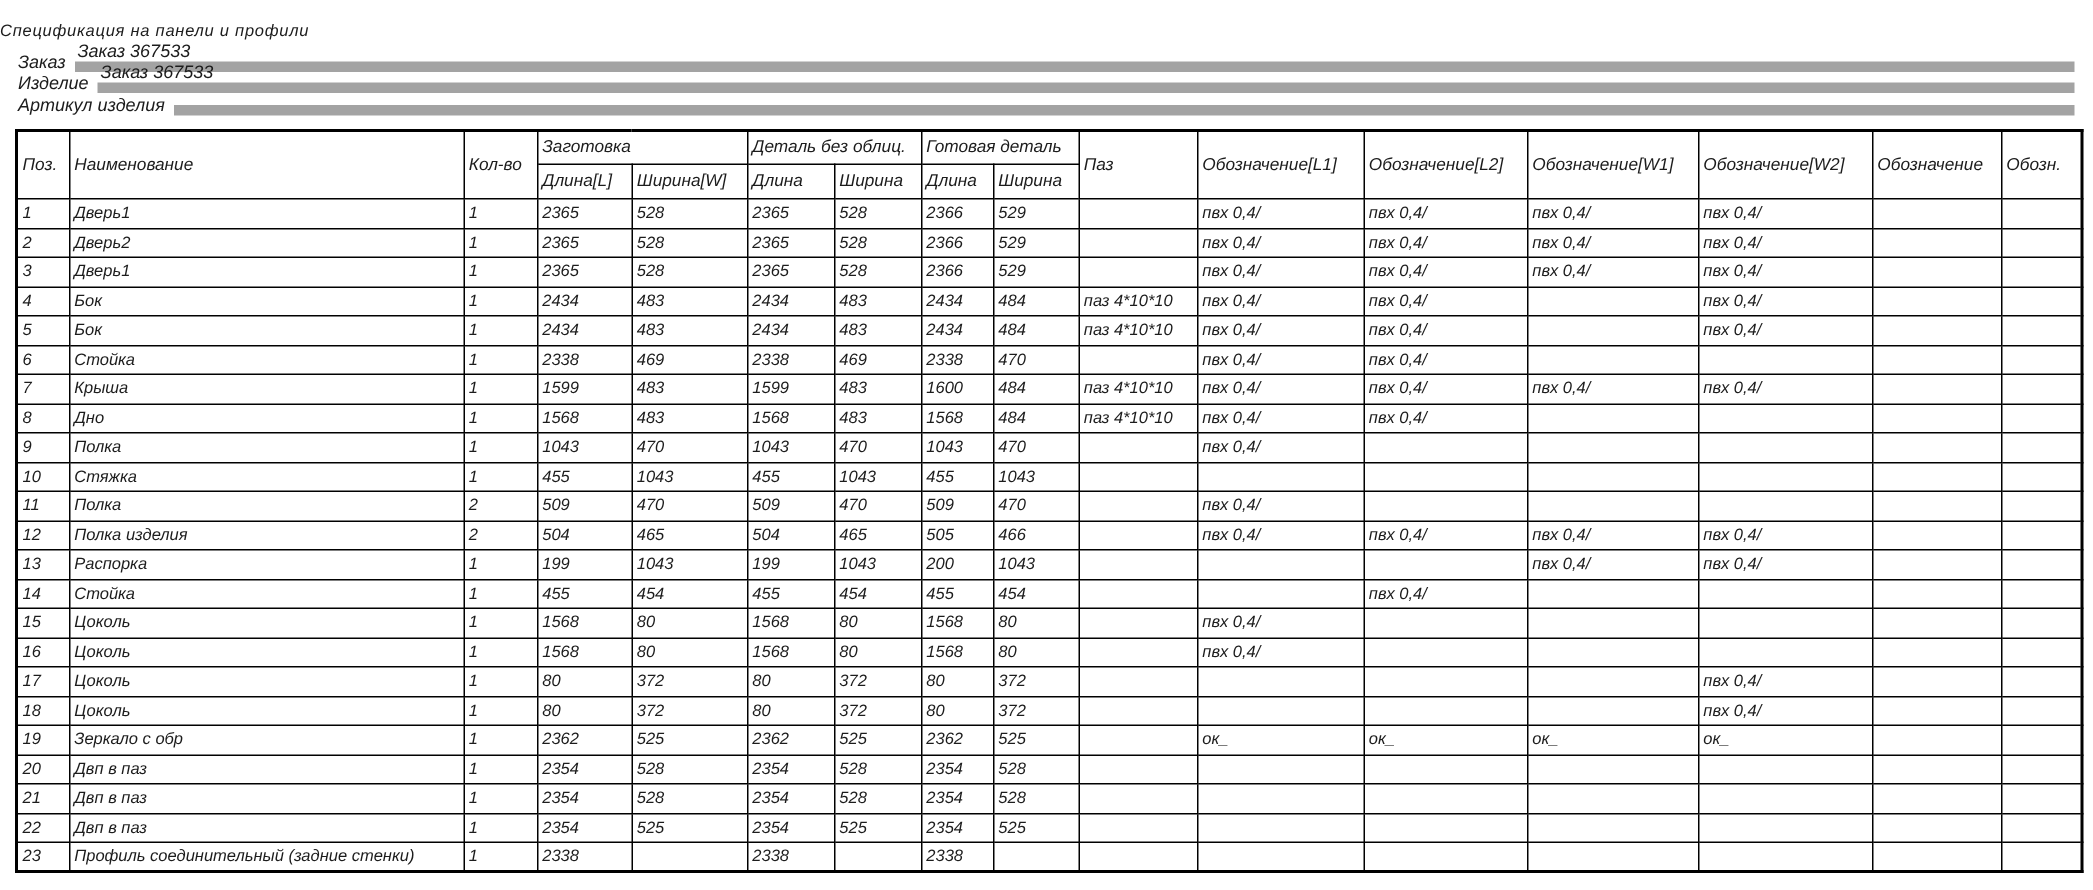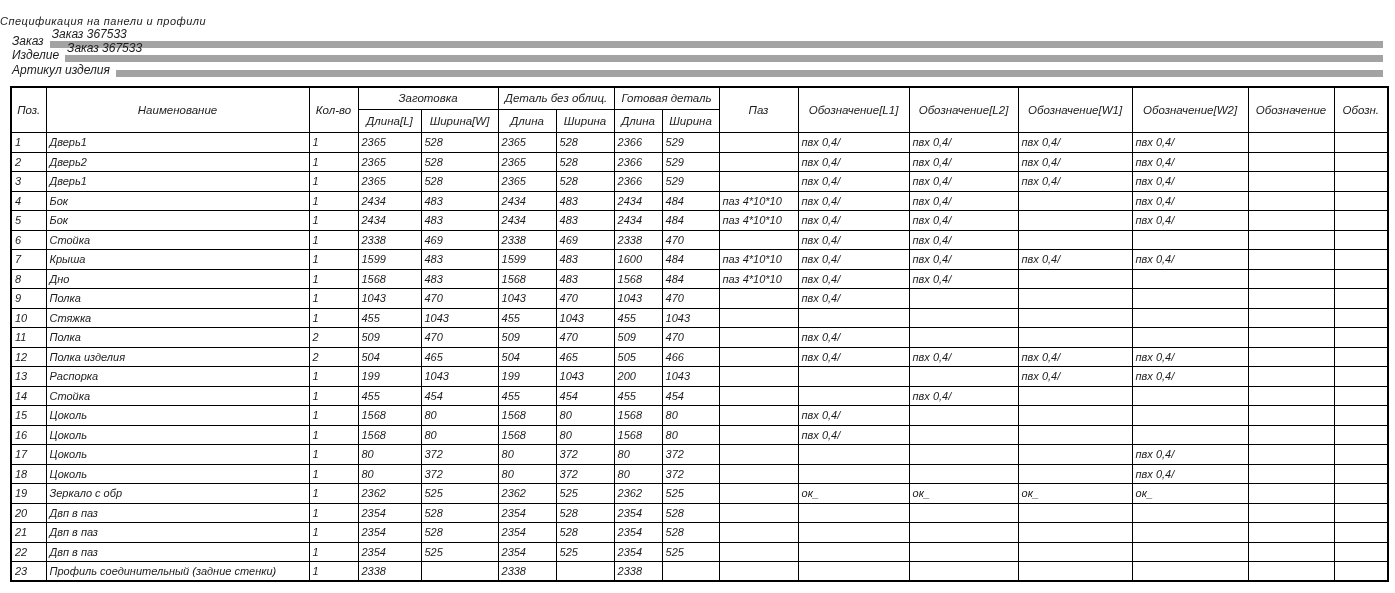--- a/index.html
+++ b/index.html
@@ -46,21 +46,21 @@
   }
   table.spec th, table.spec td {
     border: 1px solid #000;
     font-weight: normal;
     font-style: italic;
     padding: 0 3px;
     white-space: nowrap;
     overflow: hidden;
   }
   table.spec thead th {
-    text-align: center;
+    text-align: left;
     height: 23px;
     font-size: 11.5px;
   }
   table.spec tbody td {
     text-align: left;
     height: 19.5px;
     font-size: 11px;
   }
 </style>
 </head>

